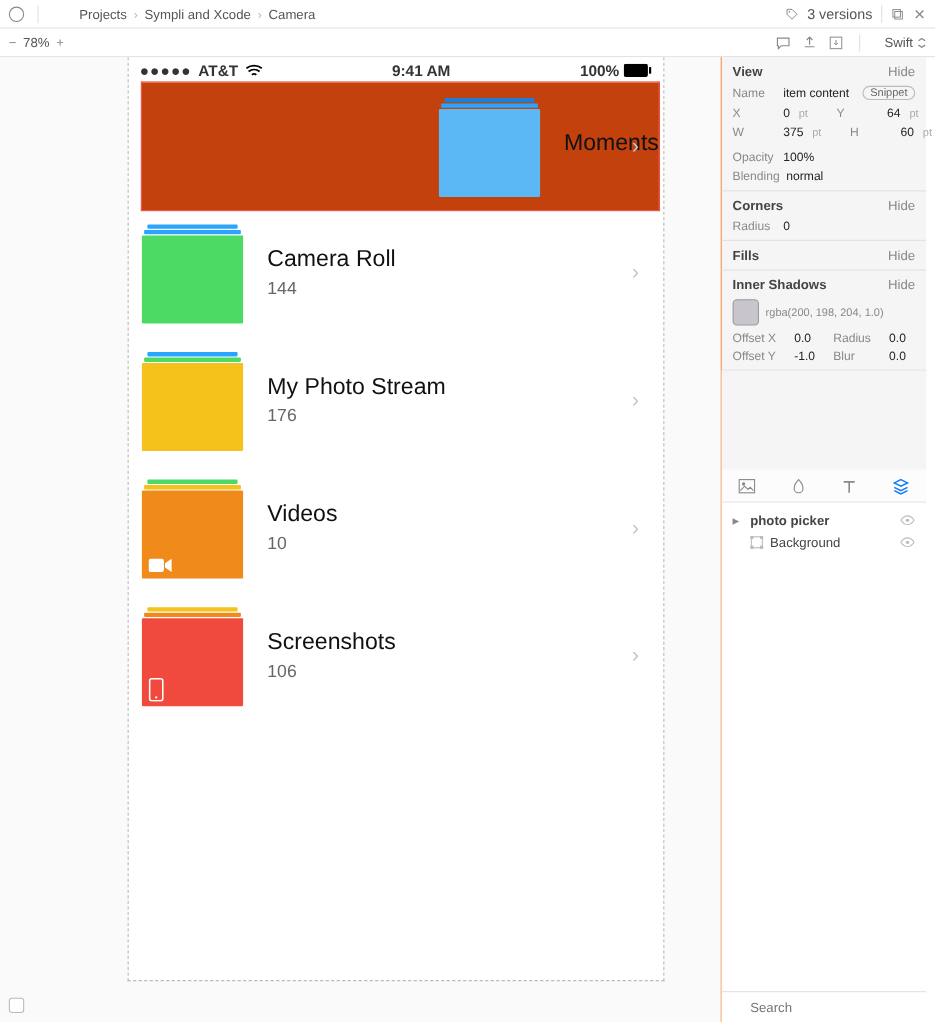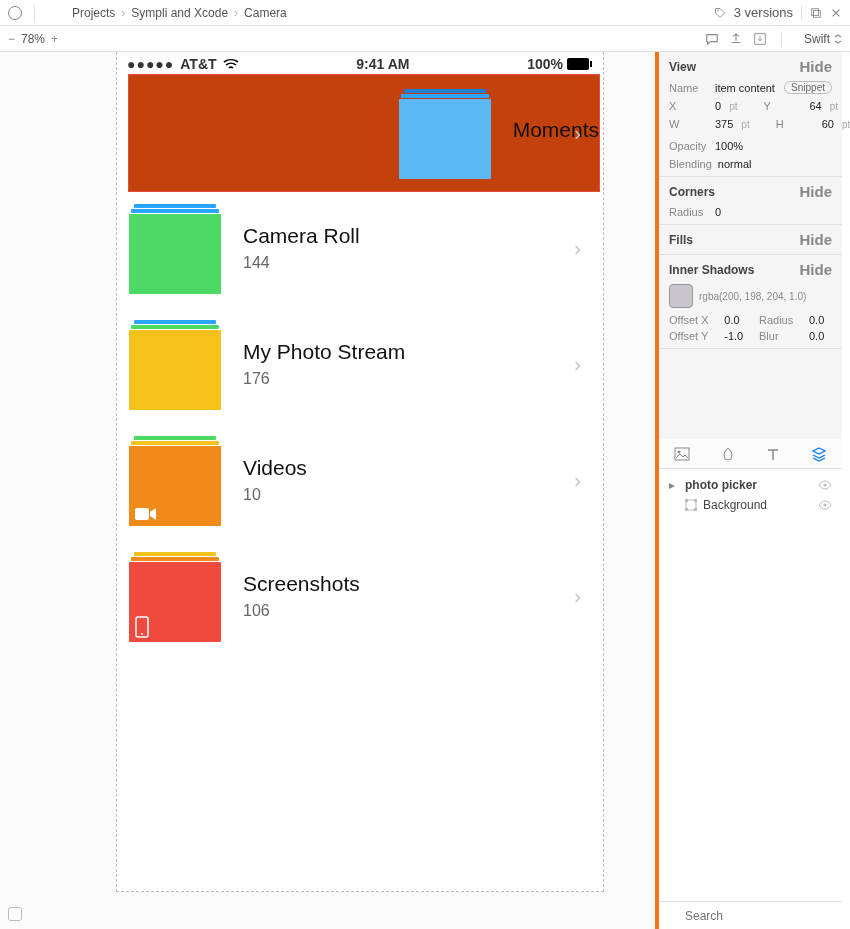--- a/index.html
+++ b/index.html
@@ -19,21 +19,21 @@
 
 .toolbar { height: 26px; border-bottom: 1px solid #e1e1e1; display: flex; align-items: center; padding: 0 8px; gap: 8px; }
 .toolbar .zoom { display: flex; align-items: center; gap: 6px; color: #555; font-size: 12px; }
 .toolbar .tb-right { margin-left: auto; display: flex; align-items: center; gap: 10px; padding-right: 6px; }
 .toolbar .swift { margin-left: 14px; color: #555; font-size: 12px; display: flex; align-items: center; gap: 4px; }
 .tb-ic { width: 14px; height: 14px; }
 
 
 .main { display: flex; height: calc(929px - 52px); }
 .canvas-wrap { width: 655px; position: relative; background: #fafafa; overflow: hidden; }
-.sidebar { width: 187px; border-left: 4px solid #f97316; display: flex; flex-direction: column; background: #f5f5f5; }
+.sidebar { width: 187px; border-left: 1px solid #f97316; display: flex; flex-direction: column; background: #f5f5f5; }
 
 
 .device { position: absolute; left: 116px; top: 0; width: 488px; background: #fff; border-left: 1px dashed #bbb; border-right: 1px dashed #bbb; border-bottom: 1px dashed #bbb; height: 840px; }
 .statusbar { height: 24px; display: flex; align-items: center; justify-content: space-between; padding: 0 10px; font-size: 14px; font-weight: 600; }
 .statusbar .sb-left { display: flex; align-items: center; gap: 6px; }
 .statusbar .sb-right { display: flex; align-items: center; gap: 4px; }
 .dots { letter-spacing: 1px; }
 
 .navbar { height: 52px; display: flex; align-items: center; justify-content: center; position: relative; }
 .navbar .title { font-size: 22px; font-weight: 600; }
@@ -55,21 +55,21 @@
 .tooltip { position: absolute; left: 328px; top: 208px; background: #3b3b3b; color: #fff; font-size: 11px; border-radius: 4px; padding: 3px 6px; white-space: nowrap; line-height: 1.4; }
 .tooltip b { font-weight: 600; }
 .tooltip::after { content: ""; position: absolute; top: -5px; left: 50%; margin-left: -5px; border: 5px solid transparent; border-bottom-color: #3b3b3b; border-top: none; }
 
 
 .bl-check { position: absolute; left: 8px; bottom: 8px; width: 14px; height: 14px; border: 1px solid #bbb; border-radius: 3px; background: #fff; }
 
 
 .side-section { border-bottom: 1px solid #e1e1e1; padding: 6px 10px; font-size: 11px; color: #555; }
 .side-head { display: flex; justify-content: space-between; align-items: center; font-weight: 600; color: #444; font-size: 12px; }
-.side-head .hide { font-weight: 700; color: #888; font-size: 15px; }
+.side-head .hide { font-weight: 400; color: #888; font-size: 12px; }
 .kv { display: flex; align-items: center; gap: 6px; margin-top: 6px; font-size: 11px; }
 .kv .k { color: #888; min-width: 40px; }
 .kv .v { color: #222; }
 .kv .unit { color: #aaa; font-size: 10px; margin-left: 2px; }
 .snippet { border: 1px solid #bbb; border-radius: 9px; padding: 0 6px; font-size: 10px; color: #666; margin-left: auto; }
 .swatch { width: 24px; height: 24px; border: 1px solid #999; border-radius: 4px; background: #fff; margin-right: 6px; flex-shrink: 0; }
 .swatch.gray { background: #c8c6cc; }
 .fill-row { display: flex; align-items: center; margin-top: 6px; }
 .fill-row .label { font-size: 11px; color: #222; }
 .fill-row .sub { font-size: 10px; color: #888; }

